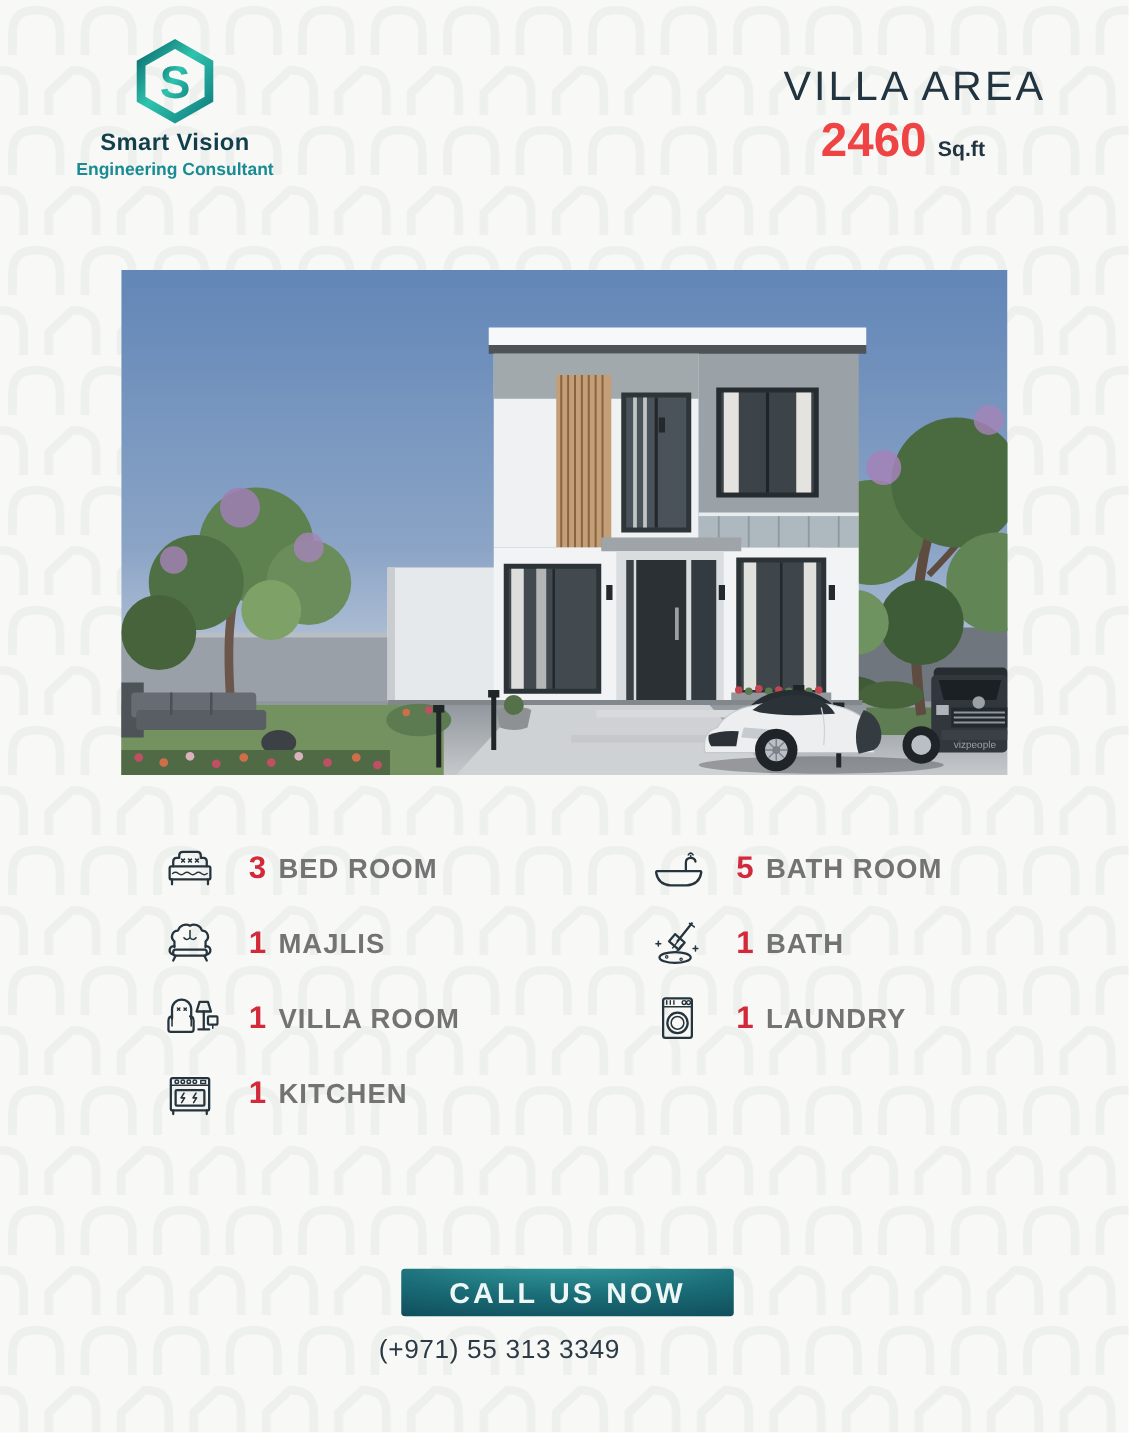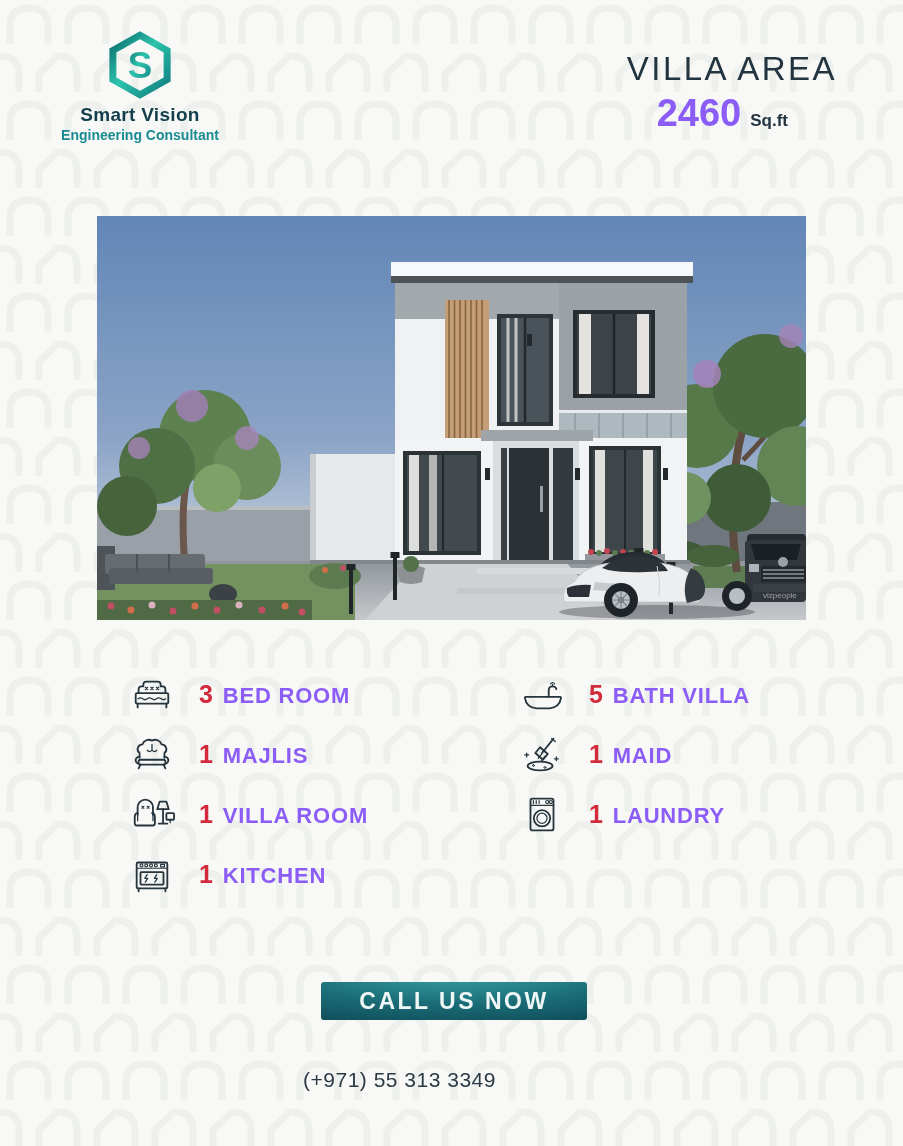--- a/index.html
+++ b/index.html
@@ -9,40 +9,40 @@
   .layer{position:absolute;z-index:1;}
 
   
   .brand{left:60px;top:30px;width:160px;text-align:center;}
   .brand .logo{display:block;margin:0 auto 4px auto;}
   .brand-name{font-size:19px;font-weight:bold;color:#123f4b;letter-spacing:.3px;}
   .brand-tagline{font-size:14px;font-weight:bold;color:#1a8b92;margin-top:1px;}
   .villa-area{right:66px;top:50px;text-align:center;}
   .area-label{font-size:33px;font-weight:500;letter-spacing:2.5px;color:#22343f;margin-left:19px;}
   .area-line2{margin-top:4px;display:flex;align-items:baseline;justify-content:center;gap:9px;}
-  .area-value{font-size:38px;font-weight:800;color:#8b5cf6;}
+  .area-value{font-size:38px;font-weight:800;color:#ef4444;}
   .area-unit{font-size:17px;font-weight:bold;color:#22343f;}
 
   
   .photo{left:97px;top:216px;width:785px;height:404px;}
   .photo svg{display:block;}
 
   
   .features-col{top:664px;}
   .col-left{left:128px;}
   .col-right{left:518px;}
   .feature-row{display:flex;align-items:center;height:60px;gap:23px;}
   .fi{width:48px;height:42px;flex:0 0 48px;display:flex;align-items:center;justify-content:center;}
   .fi svg{stroke:#26343d;fill:none;stroke-width:1.9;stroke-linecap:round;stroke-linejoin:round;}
   .feature-text{font-size:22px;font-weight:bold;letter-spacing:.8px;white-space:nowrap;}
   .feature-count{color:#d2293b;font-size:25px;margin-right:9px;}
-  .feature-label{color:#8b5cf6;}
+  .feature-label{color:#737373;}
 
   
-  .cta-button{left:321px;top:982px;width:266px;height:38px;border:none;border-radius:3px;
+  .cta-button{left:321px;top:1015px;width:266px;height:38px;border:none;border-radius:3px;
       background:radial-gradient(130% 170% at 50% -25%, #3aa3a4 0%, #1a6d77 48%, #0b3f4e 100%);
       color:#eef6f6;font-family:"Liberation Sans",sans-serif;
       font-size:23px;font-weight:600;letter-spacing:2.5px;display:flex;align-items:center;justify-content:center;
       cursor:pointer;}
   .contact{left:0;top:1068px;width:799px;text-align:center;}
   .phone{font-size:21px;font-weight:500;letter-spacing:.5px;color:#2b3a44;}
   .website{font-size:24px;font-weight:500;letter-spacing:1px;color:#2b3a44;margin-top:5px;}
 </style>
 </head>
 <body>
@@ -349,38 +349,38 @@
   <div class="layer features-col col-right">
     <div class="feature-row">
       <span class="fi">
         <svg width="46" height="40" viewBox="0 0 48 40">
           <path d="M7 23 h36 q1 0 0.8 1.4 q-1.5 9.6-12 10.6 h-13.6 q-10.5-1-12-10.6 q-0.2-1.4 0.8-1.4 z"></path>
           <path d="M31 23 v-7 q0-4 4-4 q3.5 0 4 3"></path>
           <path d="M33 9.5 q2-3 4 0 M35 12 v-2" stroke-width="1.3"></path>
         </svg>
       </span>
       <span class="feature-text">
-        <span class="feature-count">5</span><span class="feature-label">BATH VILLA</span>
+        <span class="feature-count">5</span><span class="feature-label">BATH ROOM</span>
       </span>
     </div>
     <div class="feature-row">
       <span class="fi">
         <svg width="46" height="40" viewBox="0 0 48 40">
           <path d="M36 4 L24 19"></path>
           <path d="M38 7 l-4-3" stroke-width="1.3"></path>
           <path d="M17 19 l8 7 l5-6 l-8-7 z"></path>
           <path d="M20 24.5 l4-5 M23.5 27 l4-5" stroke-width="1.2"></path>
           <ellipse cx="22" cy="32.5" rx="13" ry="4.5"></ellipse>
           <circle cx="15" cy="32" r="1" stroke-width="1"></circle>
             <circle cx="27" cy="34" r="1" stroke-width="1"></circle>
           <path d="M8 19 v4 m-2-2 h4 M39 23 v4 m-2-2 h4" stroke-width="1.3"></path>
         </svg>
       </span>
       <span class="feature-text">
-        <span class="feature-count">1</span><span class="feature-label">MAID</span>
+        <span class="feature-count">1</span><span class="feature-label">BATH</span>
       </span>
     </div>
     <div class="feature-row">
       <span class="fi">
         <svg width="46" height="40" viewBox="0 0 48 40">
           <rect x="12" y="4" width="24" height="33" rx="2"></rect>
           <path d="M12 11 h24" stroke-width="1.3"></path>
           <circle cx="29.5" cy="7.5" r="1.6" stroke-width="1.2"></circle>
             <circle cx="33.2" cy="7.5" r="1.6" stroke-width="1.2"></circle>
           <path d="M15 6 v3 M18 6 v3 M21 6 v3" stroke-width="1.2"></path>

